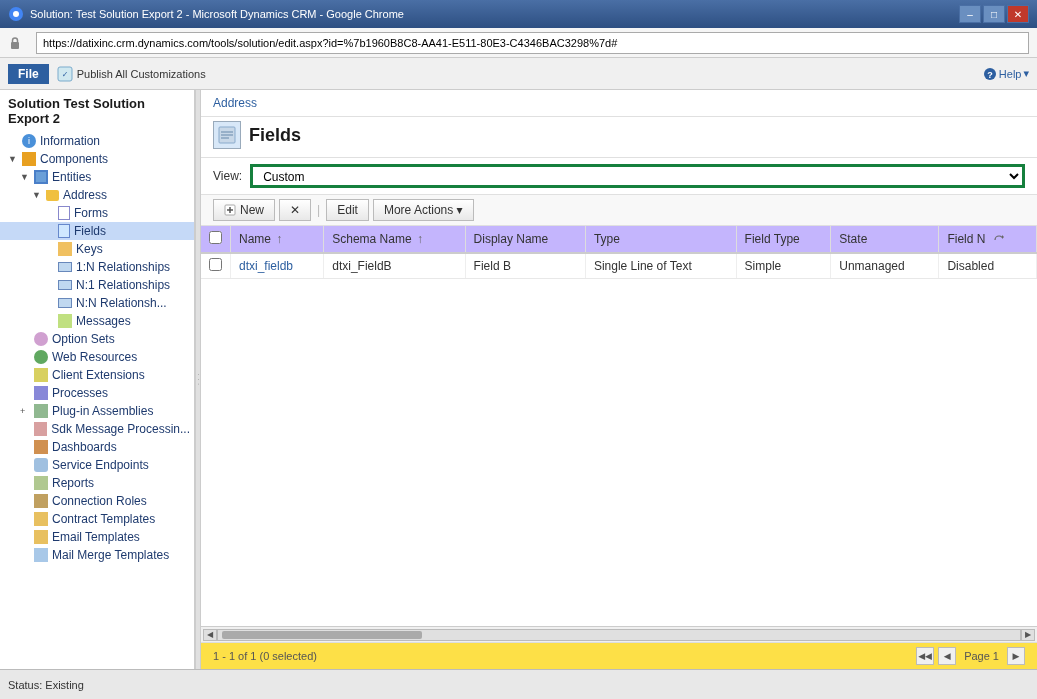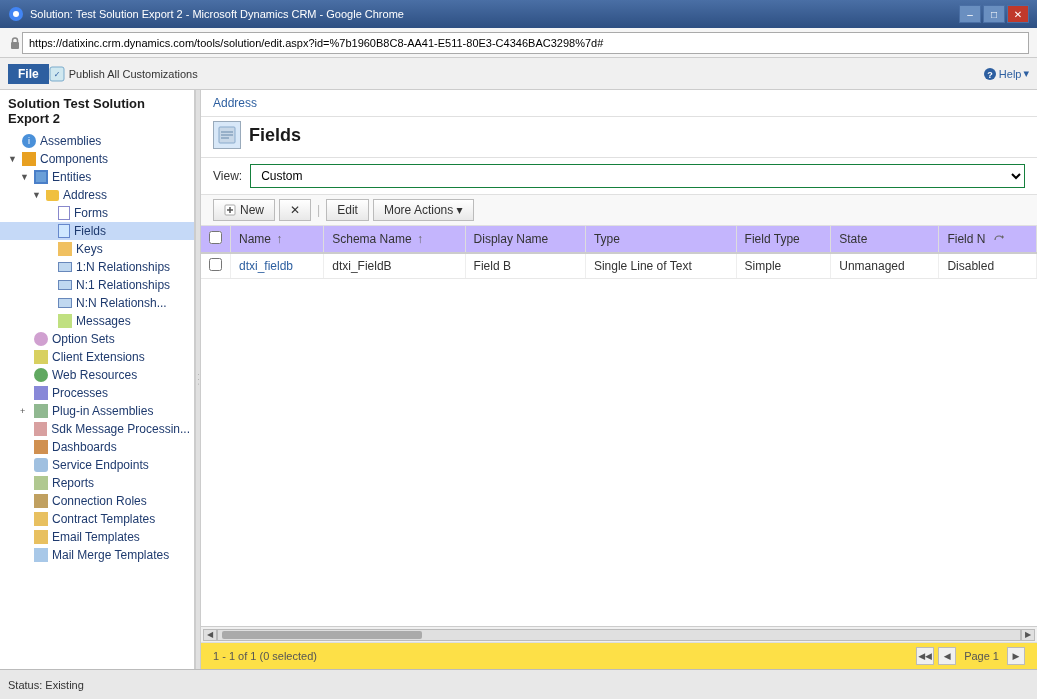--- a/index.html
+++ b/index.html
@@ -23,39 +23,40 @@
     }
     .title-btn.close { background: #c0392b; }
 
     
     .address-bar {
       background: #f5f5f5;
       border-bottom: 1px solid #ccc;
       padding: 3px 8px;
       display: flex;
       align-items: center;
-      gap: 0;
+      gap: 14px;
       height: 30px;
     }
     .address-input {
       flex: 1;
       border: 1px solid #aaa;
       background: white;
       padding: 2px 6px;
       font-size: 11px;
       height: 22px;
     }
 
     
     .toolbar {
       background: #f0f0f0;
       border-bottom: 1px solid #ccc;
       padding: 4px 8px;
       display: flex;
       align-items: center;
+      gap: 8px;
       height: 32px;
     }
     .file-btn {
       background: #2d5fa0;
       color: white;
       padding: 3px 10px;
       border: none;
       cursor: pointer;
       font-size: 12px;
       font-weight: bold;
@@ -153,21 +154,21 @@
     .view-bar {
       padding: 6px 12px;
       display: flex;
       align-items: center;
       gap: 8px;
       border-bottom: 1px solid #e0e0e0;
     }
     .view-label { font-size: 12px; color: #333; }
     .view-select {
       flex: 1;
-      border: 1px solid #15803d;
+      border: 3px solid #15803d;
       padding: 2px 6px;
       font-size: 12px;
       height: 24px;
       background: white;
       cursor: pointer;
     }
 
     
     .action-bar {
       padding: 4px 12px;
@@ -360,21 +361,21 @@
 </div>
 
 <div class="main-container">
 
   <div class="sidebar">
     <div class="sidebar-title">Solution Test Solution Export 2</div>
 
     <div class="sidebar-item indented-0">
       <span class="expand-icon"></span>
       <span class="icon-info item-icon">i</span>
-      <span>Assemblies</span>
+      <span>Information</span>
     </div>
 
     <div class="sidebar-item indented-0">
       <span class="expand-icon">▼</span>
       <span class="icon-components item-icon"></span>
       <span>Components</span>
     </div>
 
     <div class="sidebar-item indented-1">
       <span class="expand-icon">▼</span>
@@ -432,28 +433,28 @@
     </div>
 
     <div class="sidebar-item indented-1">
       <span class="expand-icon"></span>
       <span class="icon-option item-icon"></span>
       <span>Option Sets</span>
     </div>
 
     <div class="sidebar-item indented-1">
       <span class="expand-icon"></span>
+      <span class="icon-web item-icon"></span>
+      <span>Web Resources</span>
+    </div>
+
+    <div class="sidebar-item indented-1">
+      <span class="expand-icon"></span>
       <span class="icon-client item-icon"></span>
       <span>Client Extensions</span>
-    </div>
-
-    <div class="sidebar-item indented-1">
-      <span class="expand-icon"></span>
-      <span class="icon-web item-icon"></span>
-      <span>Web Resources</span>
     </div>
 
     <div class="sidebar-item indented-1">
       <span class="expand-icon"></span>
       <span class="icon-process item-icon"></span>
       <span>Processes</span>
     </div>
 
     <div class="sidebar-item indented-1">
       <span class="expand-icon">+</span>

